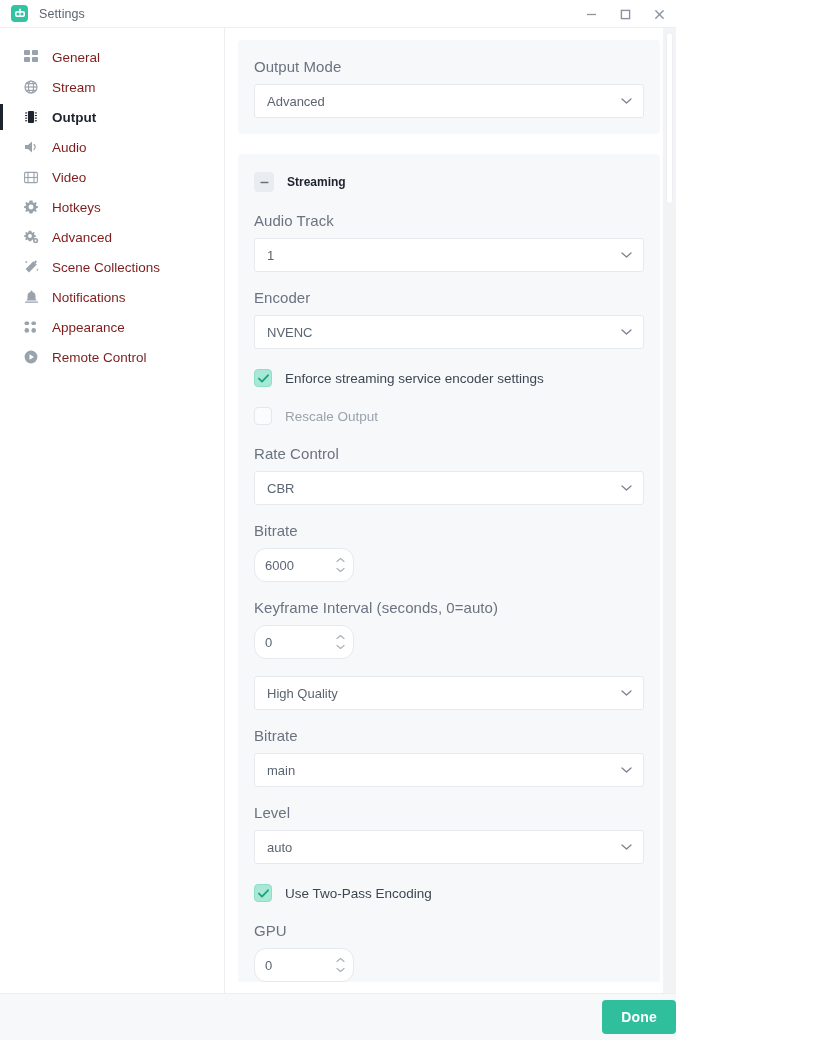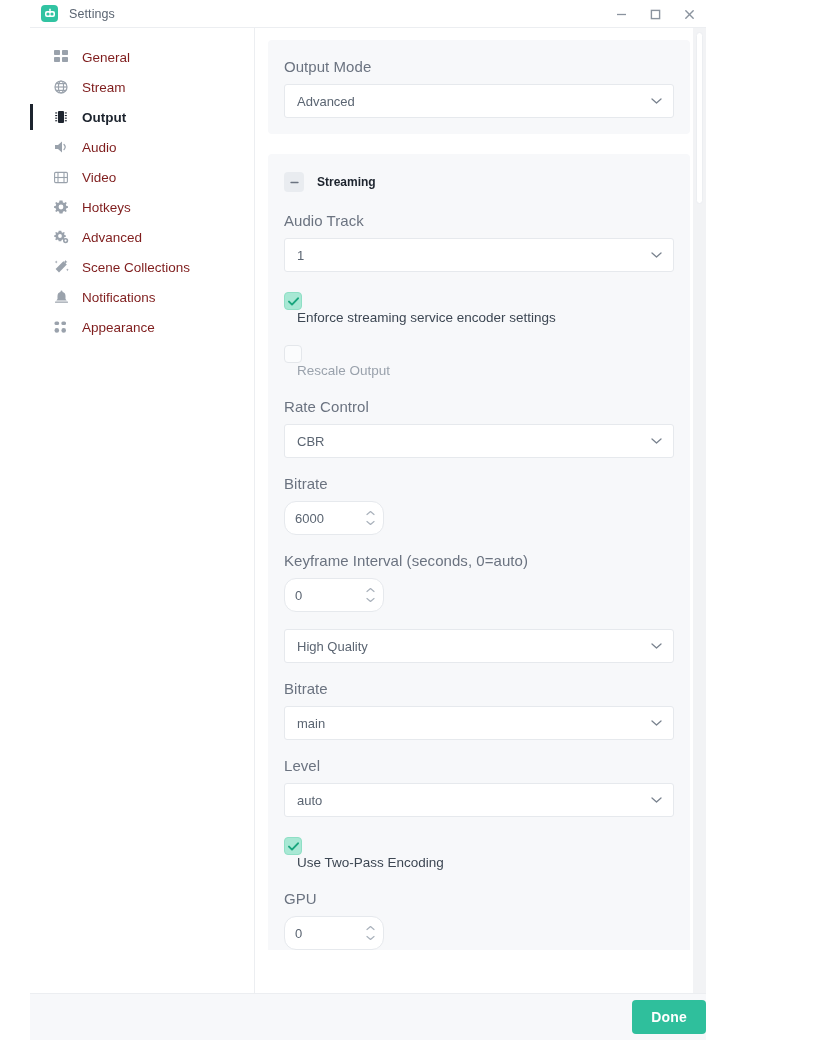--- a/index.html
+++ b/index.html
@@ -13,21 +13,20 @@
     -webkit-font-smoothing: antialiased;
   }
 
   .app {
     position: relative;
     width: 676px;
     height: 1040px;
     background: #ffffff;
     display: flex;
     flex-direction: column;
-    margin-left: 30px;
   }
 
   
   .titlebar {
     height: 28px;
     min-height: 28px;
     background: #ffffff;
     border-bottom: 1px solid #eceef1;
     display: flex;
     align-items: center;
@@ -198,25 +197,24 @@
   .section-title {
     margin-left: 13px;
     font-size: 12px;
     font-weight: bold;
     color: #1d242e;
   }
 
   
   .check-row {
     display: flex;
-    align-items: flex-start;
+    align-items: center;
     margin-top: 20px;
     margin-bottom: 20px;
     cursor: default;
-    flex-direction: column;
   }
   .cbox {
     width: 18px;
     height: 18px;
     border-radius: 4px;
     flex: none;
     display: flex;
     align-items: center;
     justify-content: center;
     border: 1px solid #dfe3e8;
@@ -459,20 +457,29 @@
           <svg width="14" height="13" viewBox="0 0 14 13" fill="currentColor">
             <rect x="0.5" y="0.5" width="4.6" height="3.4" rx="1.5"></rect>
             <rect x="7.4" y="0.5" width="4.6" height="3.4" rx="1.5"></rect>
             <circle cx="2.8" cy="9.4" r="2.3"></circle>
             <circle cx="9.7" cy="9.4" r="2.3"></circle>
           </svg>
         </span>
         <span class="nav-label">Appearance</span>
       </div>
 
+      <div class="nav-item">
+        <span class="nav-icon">
+          <svg width="14" height="14" viewBox="0 0 14 14" fill="currentColor">
+            <circle cx="7" cy="7" r="6.4"></circle>
+            <path d="M5.5 4.2 L10 7 L5.5 9.8 Z" fill="#ffffff"></path>
+          </svg>
+        </span>
+        <span class="nav-label">Remote Control</span>
+      </div>
     </div>
 
     <div class="content-wrap">
       <div class="content">
 
         <div class="panel">
           <div class="field">
             <div class="field-label">Output Mode</div>
             <div class="select">
               <span>Advanced</span>
@@ -501,20 +508,31 @@
             <div class="select">
               <span>1</span>
               <span class="caret">
                 <svg width="11" height="7" viewBox="0 0 11 7" fill="none" stroke="currentColor" stroke-width="1.3" stroke-linecap="round" stroke-linejoin="round">
                   <polyline points="1,1.5 5.5,5.5 10,1.5"></polyline>
                 </svg>
               </span>
             </div>
           </div>
 
+          <div class="field">
+            <div class="field-label">Encoder</div>
+            <div class="select">
+              <span>NVENC</span>
+              <span class="caret">
+                <svg width="11" height="7" viewBox="0 0 11 7" fill="none" stroke="currentColor" stroke-width="1.3" stroke-linecap="round" stroke-linejoin="round">
+                  <polyline points="1,1.5 5.5,5.5 10,1.5"></polyline>
+                </svg>
+              </span>
+            </div>
+          </div>
 
           <div class="check-row">
             <span class="cbox checked">
               <svg width="11" height="9" viewBox="0 0 11 9" fill="none" stroke="currentColor" stroke-width="1.9" stroke-linecap="round" stroke-linejoin="round">
                 <polyline points="1,4.6 4,7.6 10,1.3"></polyline>
               </svg>
             </span>
             <span class="check-label">Enforce streaming service encoder settings</span>
           </div>
 

